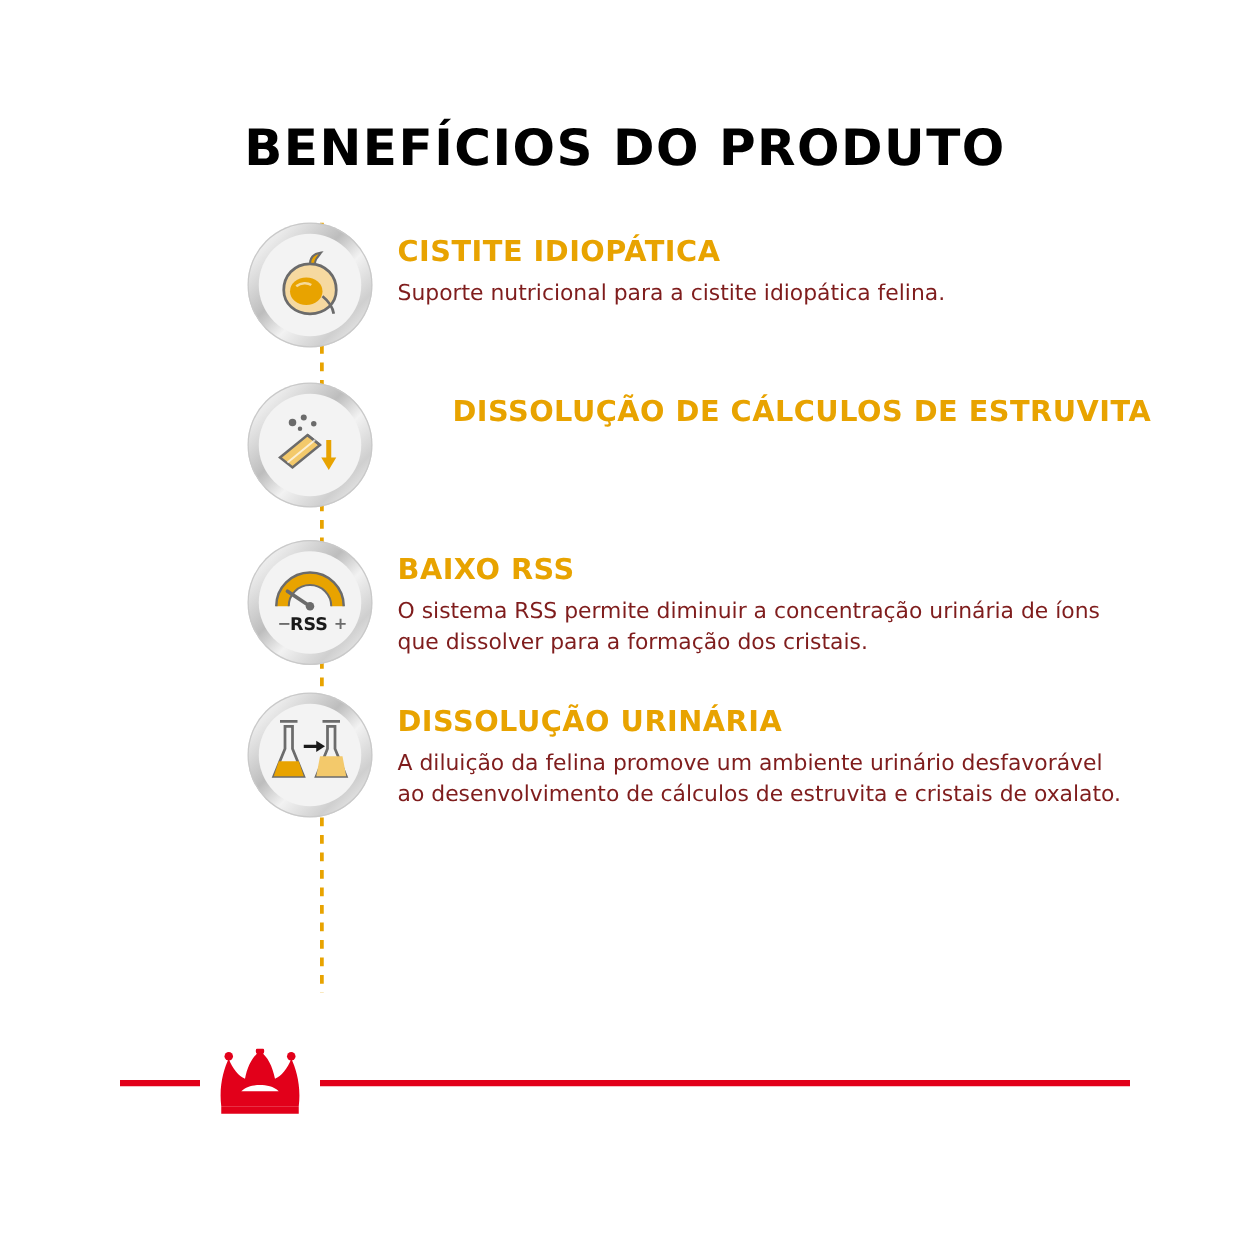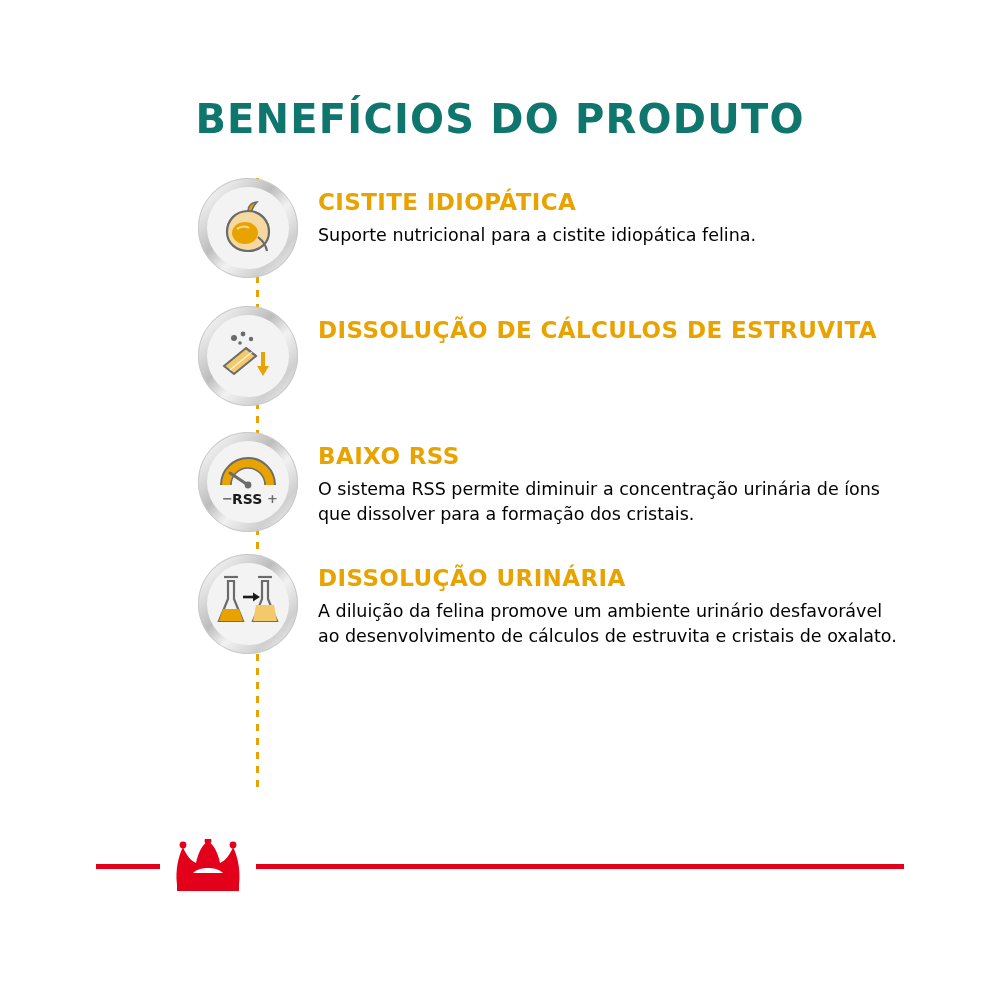--- a/index.html
+++ b/index.html
@@ -28,21 +28,21 @@
   .title {
     position: absolute;
     top: 96px;
     left: 0;
     width: 1000px;
     text-align: center;
     font-size: 40px;
     line-height: 46px;
     font-weight: bold;
     letter-spacing: 1.2px;
-    color: #0f766e;
+    color: #000000;
     font-family: "DejaVu Sans", sans-serif;
   }
 
   
   .benefits {
     position: absolute;
     top: 178px;
     left: 190px;
     width: 740px;
   }
@@ -106,30 +106,30 @@
     color: #e8a300;
     font-size: 23px;
     font-weight: bold;
     letter-spacing: 0.4px;
     line-height: 28px;
     margin-bottom: 7px;
     font-family: "DejaVu Sans", sans-serif;
   }
 
   .benefit-desc {
-    color: #000000;
+    color: #7f1d1d;
     font-size: 17.5px;
     line-height: 25px;
     font-family: "DejaVu Sans", sans-serif;
     font-weight: 500;
   }
 
   
   .b0 { margin-bottom: 28px; }
-  .b1 { margin-bottom: 26px; }
+  .b1 { margin-bottom: 26px; gap: 44px; }
   .b2 { margin-bottom: 22px; }
   .b3 { margin-bottom: 16px; }
 
   
   .footer {
     position: absolute;
     left: 0;
     bottom: 104px;
     width: 1000px;
     height: 60px;

